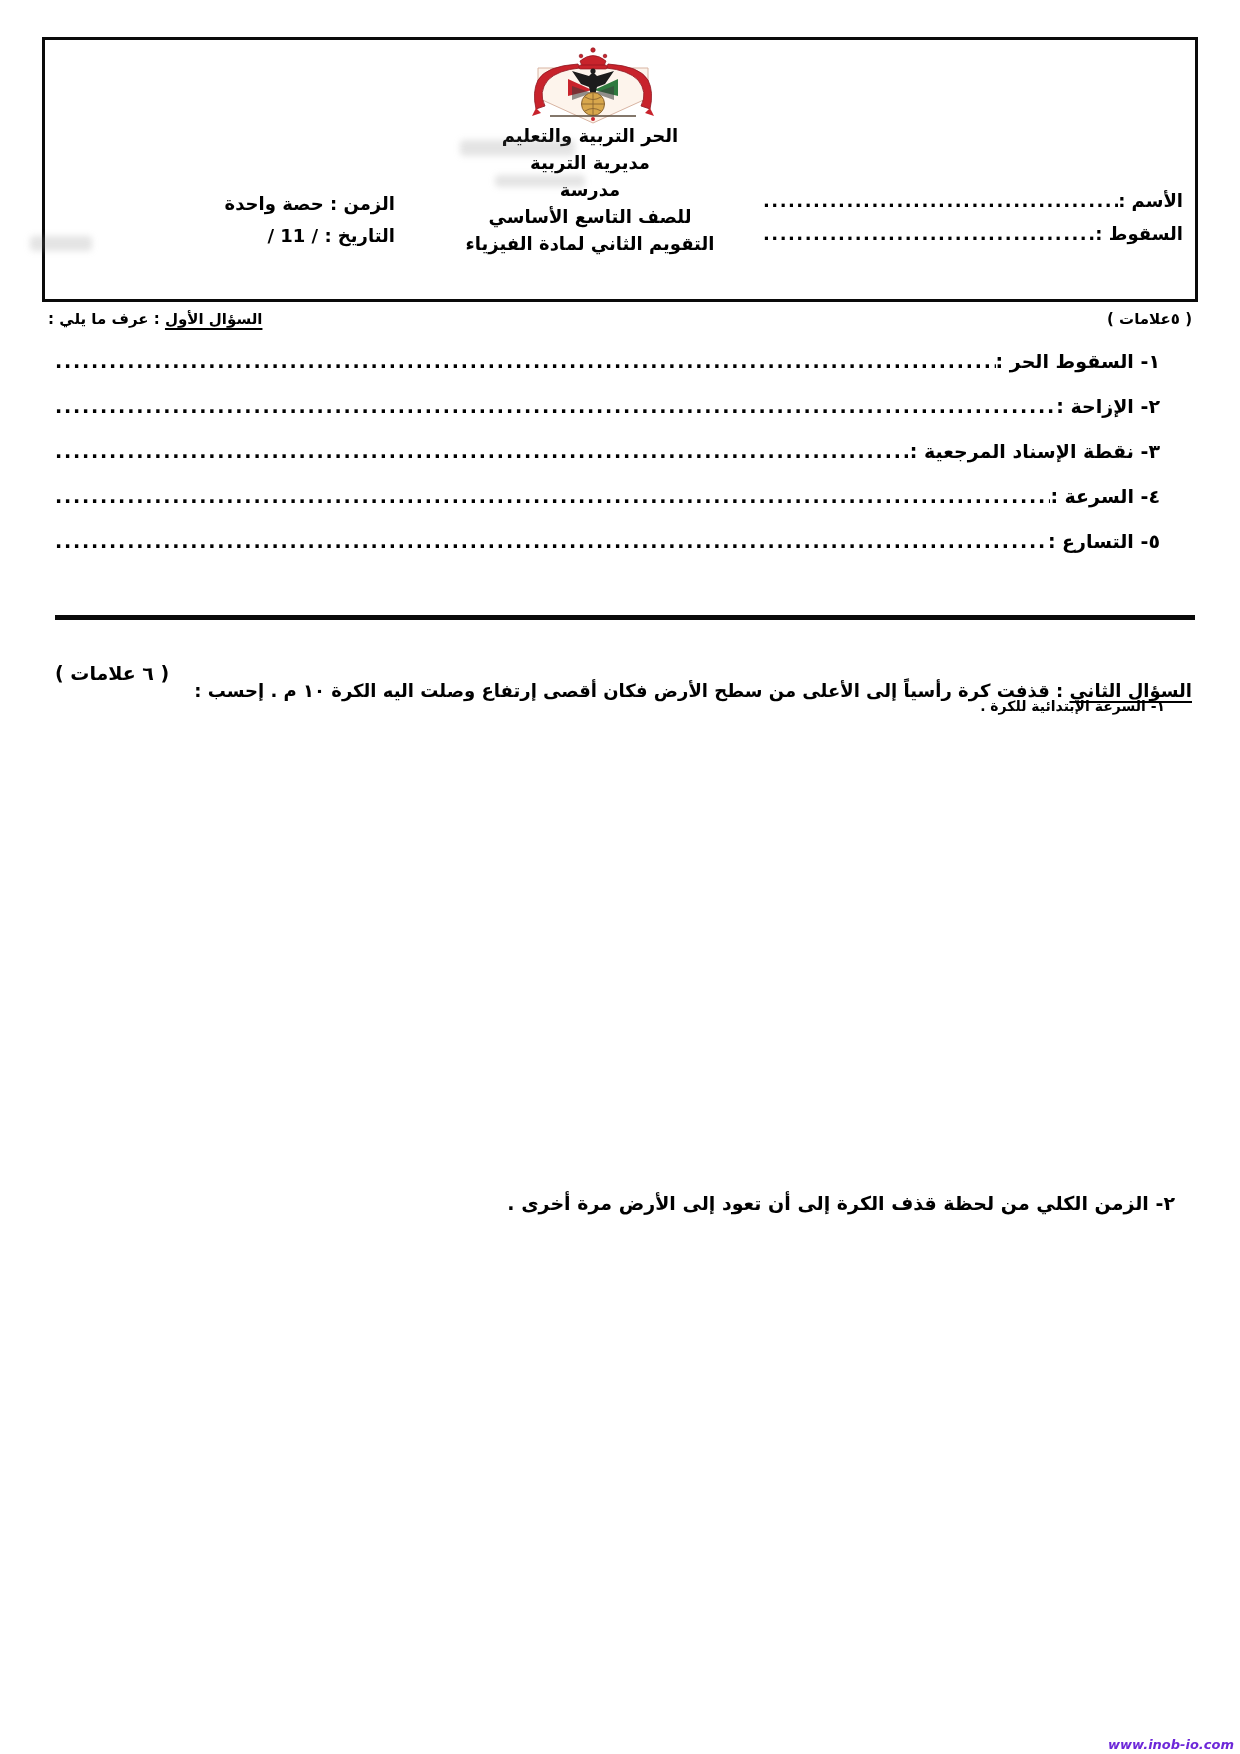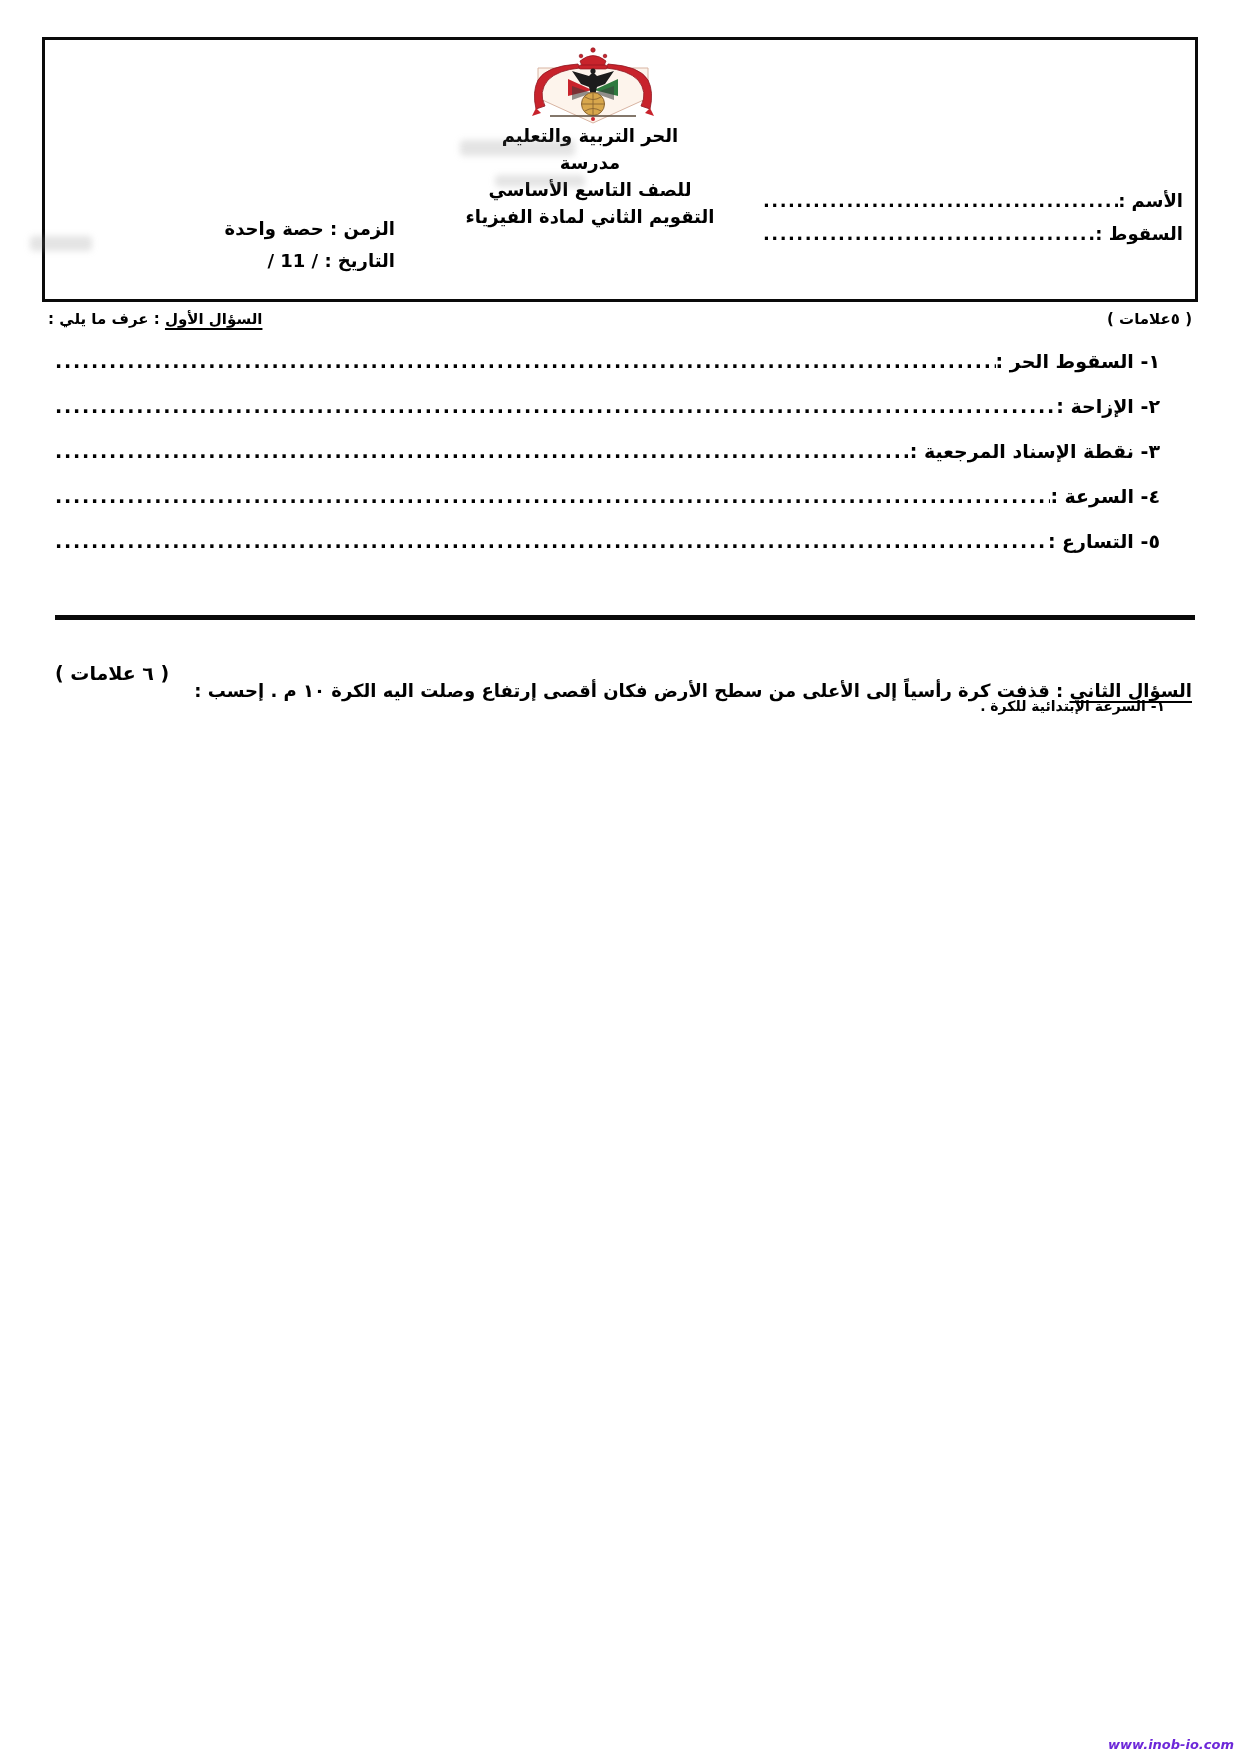--- a/index.html
+++ b/index.html
@@ -51,21 +51,20 @@
     padding-right: 6px;
   }
   .header-left {
     position: absolute; left: 70px; top: 148px;
     width: 280px;
     direction: rtl;
     font-weight: bold;
     font-size: 18px;
     line-height: 32px;
     text-align: right;
-    margin-top: 25px;
   }
   .smudge {
     position: absolute;
     background: rgba(130,130,130,0.22);
     filter: blur(3px);
     border-radius: 4px;
   }
   
   .q1-head {
     position: absolute; left: 48px; top: 310px; right: 48px;
@@ -149,20 +148,21 @@
         <circle cx="85" cy="58" r="11.5" fill="#d8a74c" stroke="#8a6430" stroke-width="1"></circle>
         <path d="M73.5 58 H96.5 M85 46.5 V69.5 M77 51 Q85 56 93 51 M77 65 Q85 60 93 65" stroke="#8a6430" stroke-width="0.9" fill="none"></path>
 
         <path d="M42 70 L128 70" stroke="#5a4a3a" stroke-width="1.6"></path>
         <circle cx="85" cy="73" r="2" fill="#c8232c"></circle>
       </svg>
     </div>
 
     <div class="header-center">
       <div>الحر التربية والتعليم</div>
+      <div>مديرية التربية</div>
       <div>مدرسة</div>
       <div>للصف التاسع الأساسي</div>
       <div>التقويم الثاني لمادة الفيزياء</div>
     </div>
 
     <div class="smudge" style="left:415px; top:100px; width:115px; height:16px;"></div>
     <div class="smudge" style="left:450px; top:135px; width:90px; height:12px;"></div>
     <div class="smudge" style="left:-15px; top:196px; width:62px; height:15px;"></div>
 
     <div class="header-right">
@@ -214,16 +214,17 @@
   <div class="separator"></div>
 
   <div class="q2-block">
     <span class="q-title">السؤال الثاني</span><span> : قذفت كرة رأسياً إلى الأعلى من سطح الأرض فكان أقصى إرتفاع وصلت اليه الكرة ١٠ م . إحسب :</span>
   </div>
 
   <div class="q2-marks">( ٦ علامات )</div>
 
   <div class="q2-item1">١- السرعة الإبتدائية للكرة .</div>
 
+  <div class="q2-item2">٢- الزمن الكلي من لحظة قذف الكرة إلى أن تعود إلى الأرض مرة أخرى .</div>
 
   <div class="watermark">www.inob-io.com</div>
 
 </div>
 
 </body></html>

